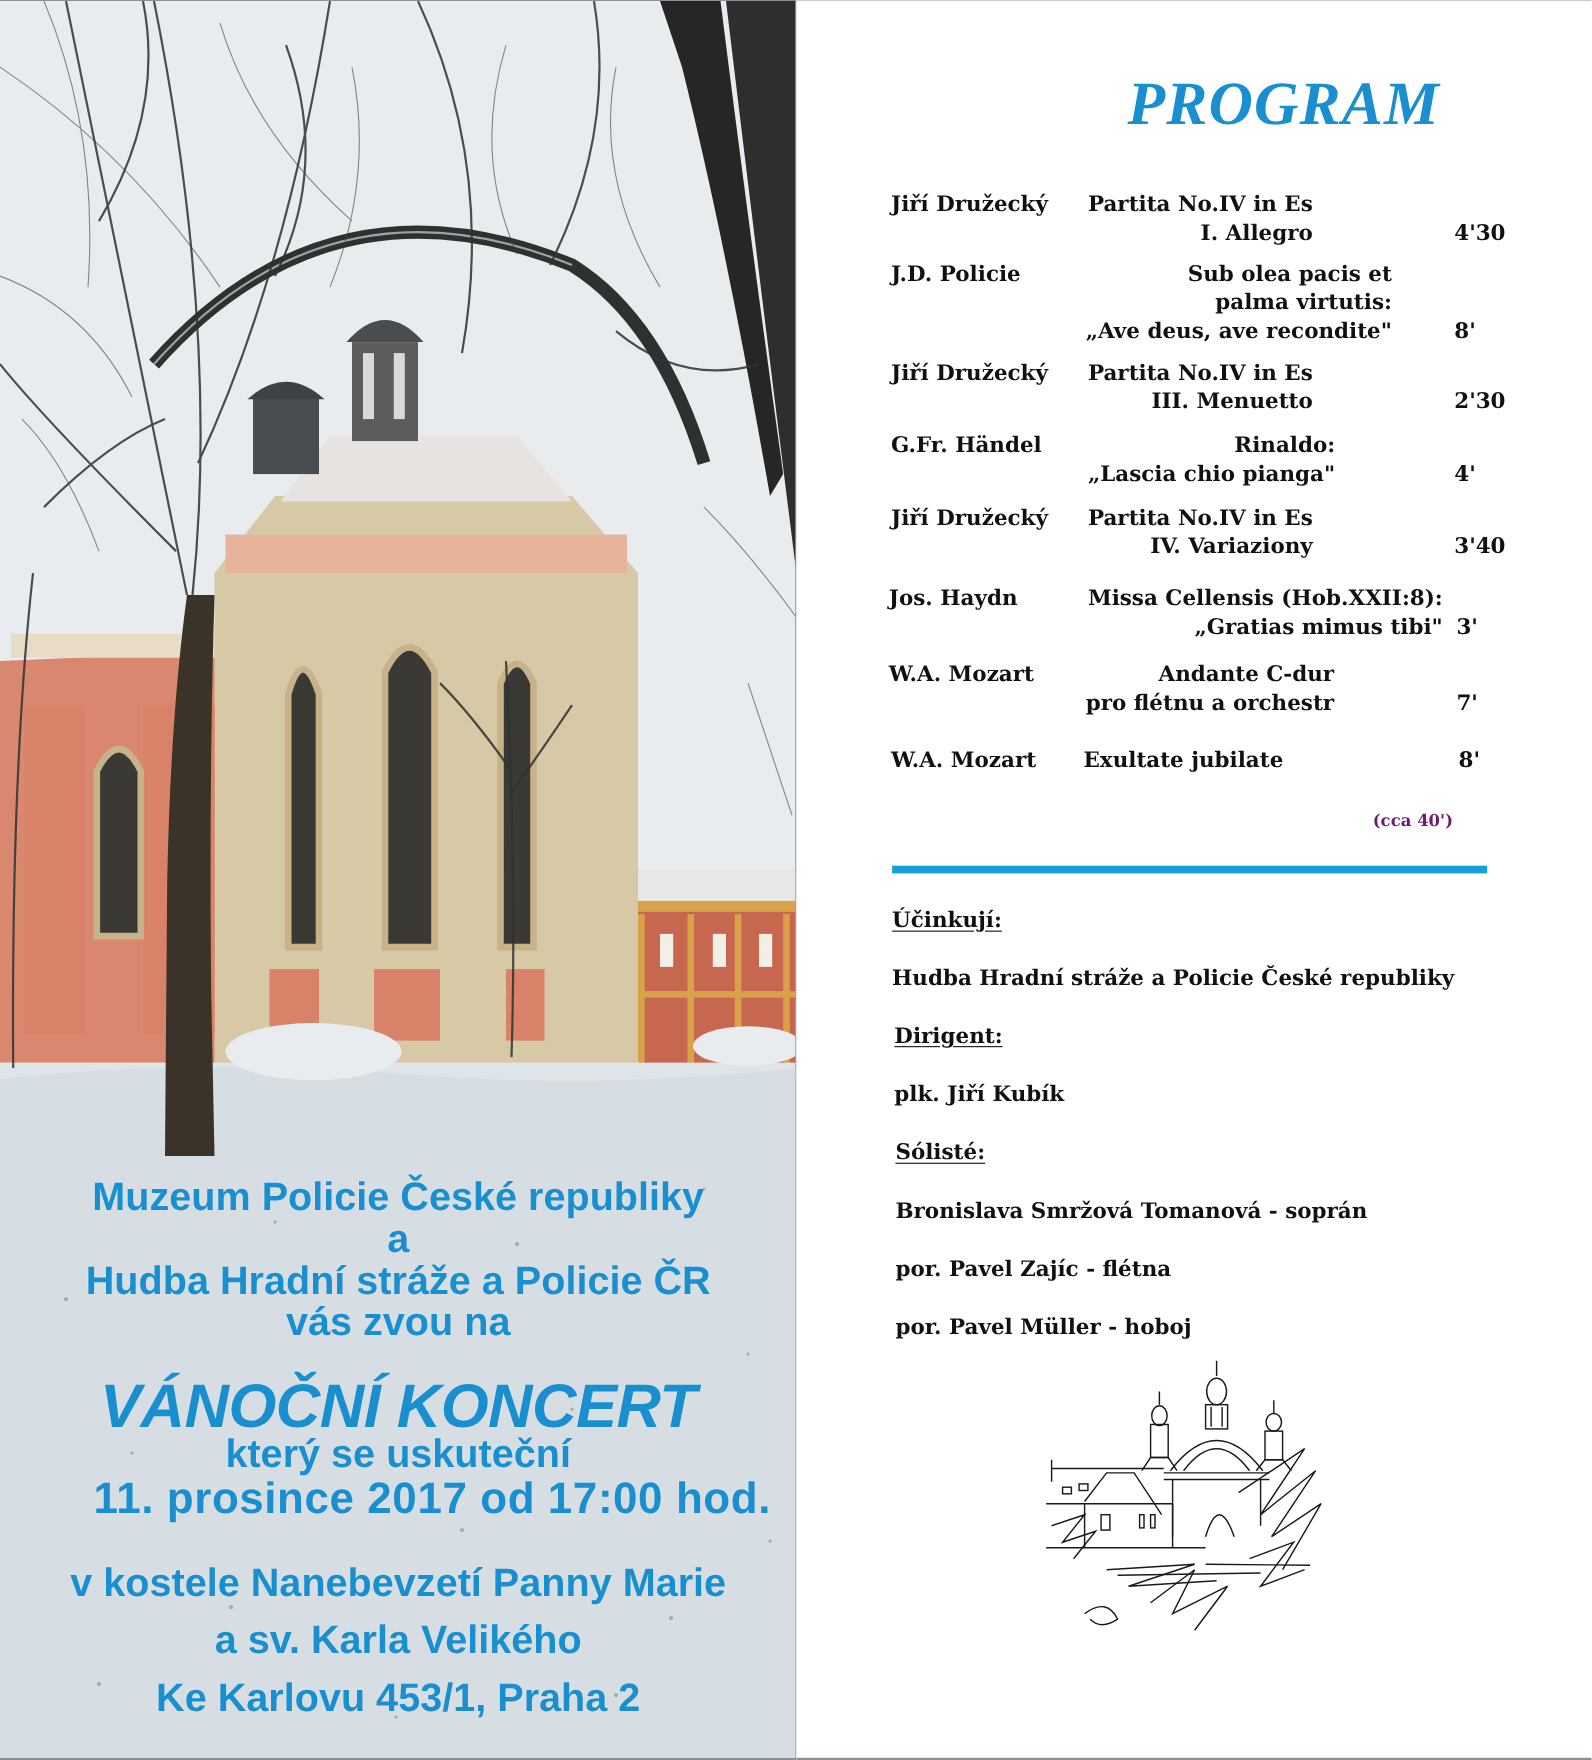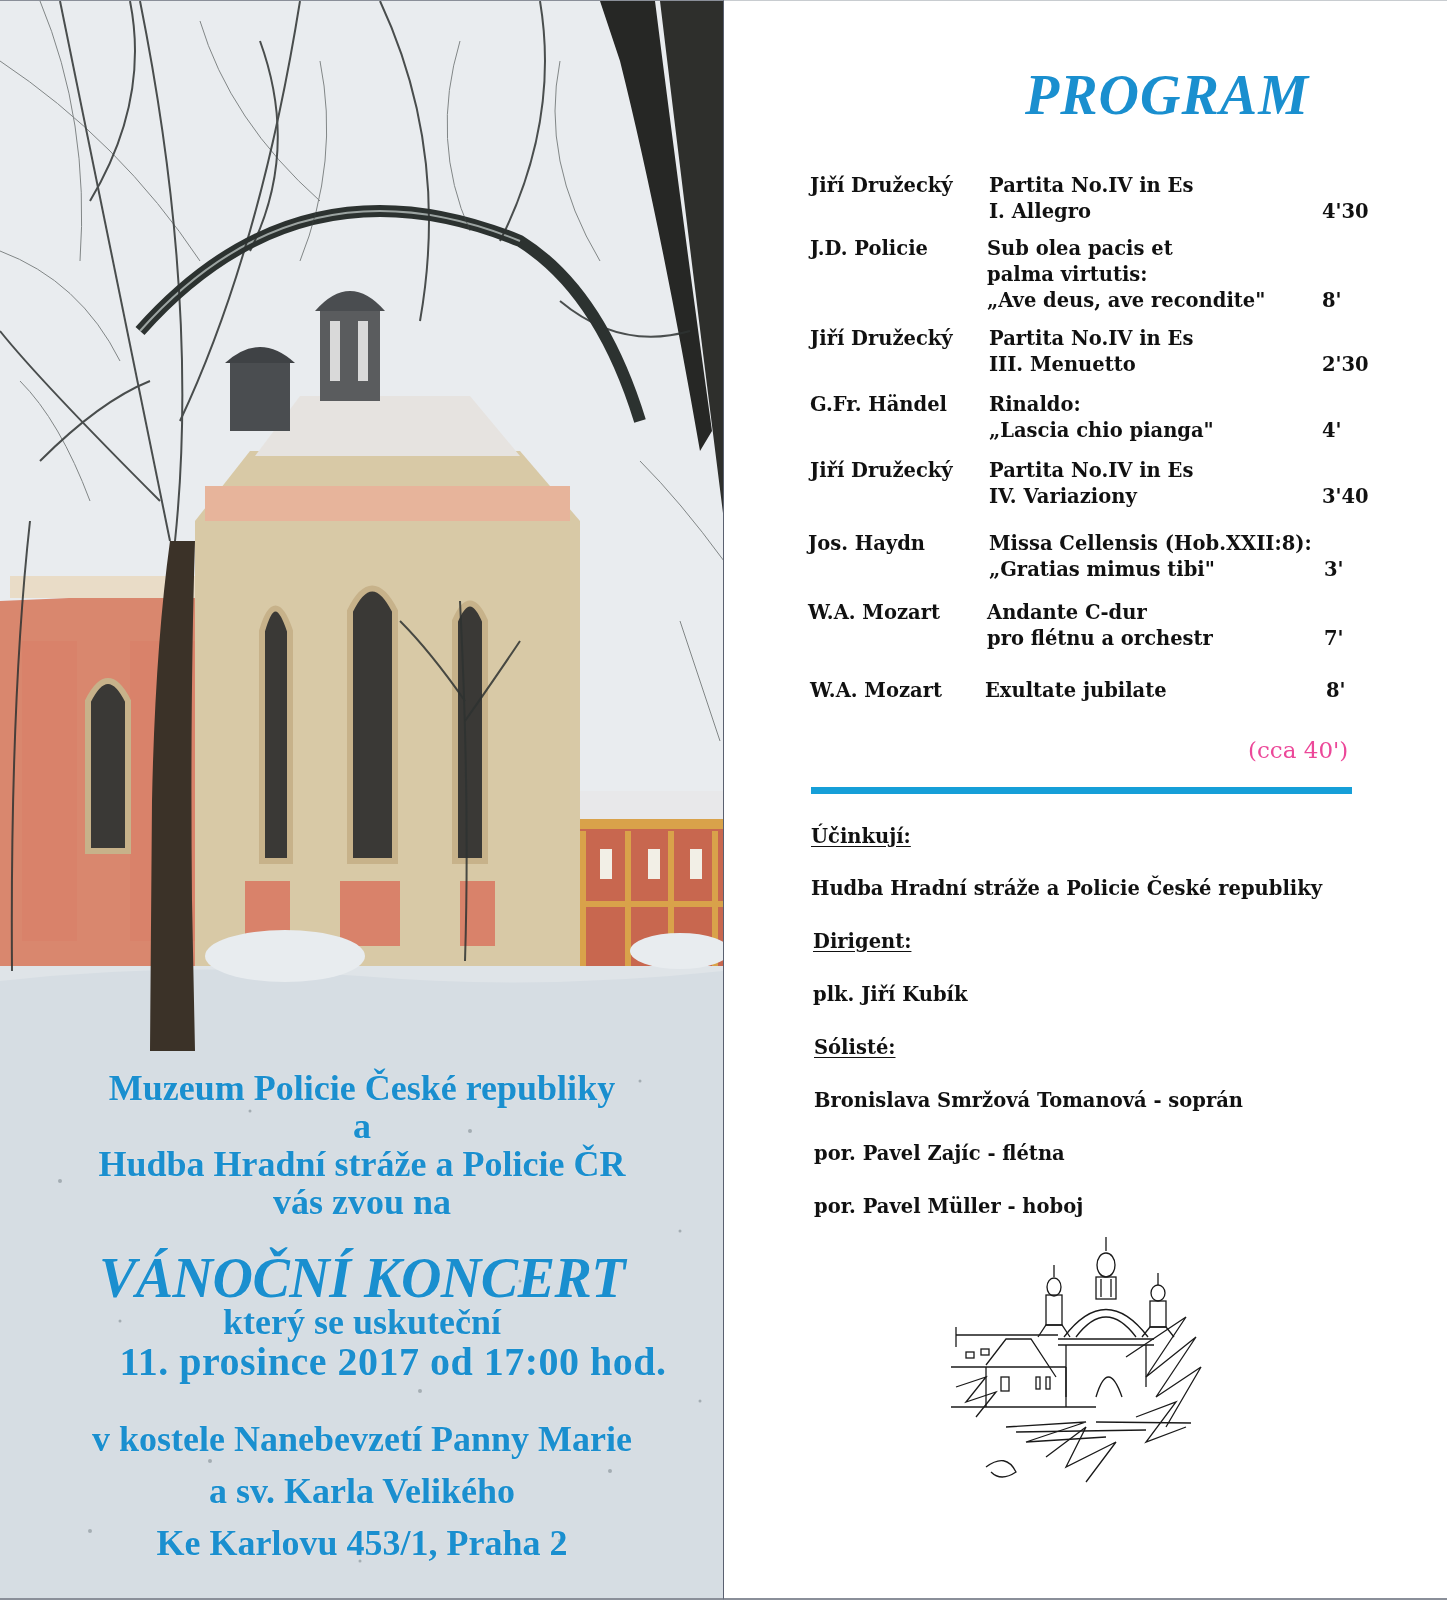--- a/index.html
+++ b/index.html
@@ -13,21 +13,21 @@
       border-right: 1px solid #5a6070;
       border-top: 1px solid #8a8f99;
       border-bottom: 2px solid #8a8f99;
       background: linear-gradient(to bottom, #eceff2 0%, #e6e9ec 40%, #dfe3e6 62%, #d9dde1 70%, #cfd6dc 100%);
     }
     .photo-panel svg.scene { position: absolute; left: 0; top: 0; width: 724px; height: 1600px; }
 
     .invite {
       position: absolute; left: 0; width: 724px; text-align: center;
       color: #1a8fcf;
-      font-family: Liberation Serif, serif;
+      font-family: Liberation Sans, sans-serif;
       font-weight: bold;
       text-shadow: 0 0 2px rgba(255,255,255,0.35);
     }
     .invite .line { display: block; white-space: nowrap; }
     .inv-a { top: 1068px; font-size: 36px; line-height: 38px; }
     .inv-b { top: 1247px; font-size: 56px; line-height: 60px; font-style: italic; letter-spacing: -0.5px; }
     .inv-c { top: 1302px; font-size: 36px; line-height: 38px; }
     .inv-d { top: 1338px; font-size: 40px; line-height: 46px; letter-spacing: 0.5px; margin-left: 31px; }
     .inv-e { top: 1412px; font-size: 36px; line-height: 52px; }
 
@@ -43,24 +43,24 @@
       padding-left: 14px;
       font-family: "Liberation Serif", serif;
       font-size: 56px; font-weight: bold; font-style: italic;
       color: #1a8fcf; letter-spacing: 1px;
     }
 
     .pieces { position: absolute; left: 0; top: 0; width: 723px; }
     .piece { position: absolute; left: 0; width: 723px; font-weight: bold; font-size: 19.5px; color: #111; line-height: 26px; }
     .piece .composer { position: absolute; left: 86px; top: 0; white-space: nowrap; }
     .piece .work { position: absolute; left: 265px; top: 0; white-space: nowrap; }
-    .piece .work span { display: block; }
+    .piece .work span { display: block; text-align: right; }
     .piece .dur { position: absolute; left: 588px; white-space: nowrap; margin-left: 10px; }
 
-    .total { position: absolute; left: 524px; top: 736px; width: 200px; font-weight: normal; font-size: 23px; color: #ec4899; }
+    .total { position: absolute; left: 524px; top: 736px; width: 200px; font-weight: bold; font-size: 15px; color: #701a75; }
 
     .blue-rule { position: absolute; left: 87px; top: 786px; width: 541px; height: 7px; background: #169fd8; }
 
     .credits { position: absolute; left: 87px; top: 0; width: 620px; font-weight: bold; font-size: 19.5px; color: #111; }
     .credits .row { position: absolute; left: 0; white-space: nowrap; }
     .credits .heading { text-decoration: underline; text-underline-offset: 3px; }
 
     .sketch { position: absolute; left: 222px; top: 1226px; width: 260px; height: 260px; }
   </style>
 </head>

